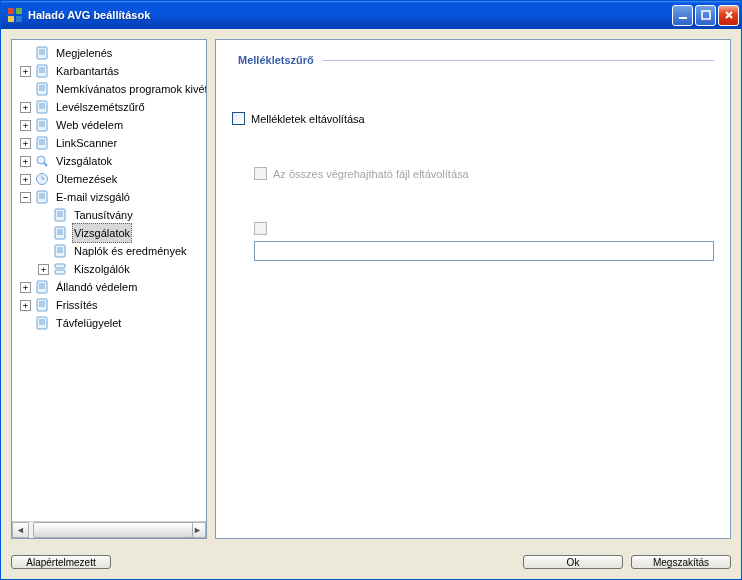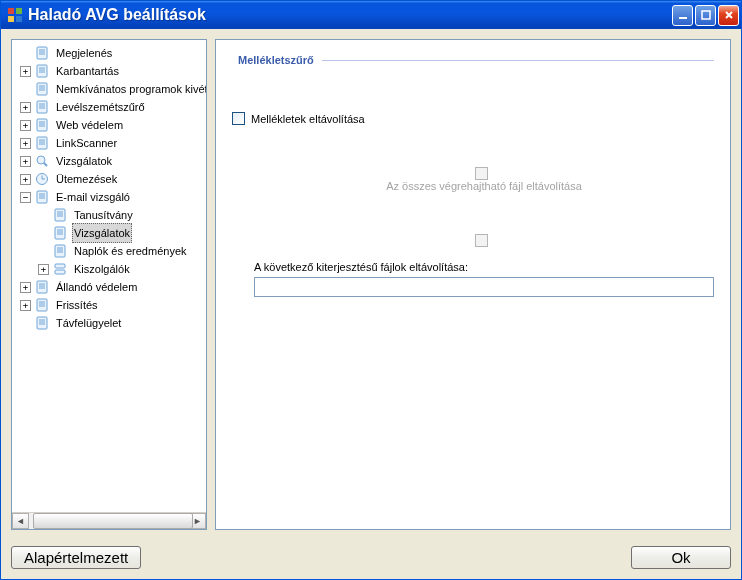--- a/index.html
+++ b/index.html
@@ -28,21 +28,21 @@
     padding: 0 2px 0 6px;
     color: #fff;
   }
   .titlebar .icon {
     width: 16px; height: 16px; margin-right: 5px;
     flex-shrink: 0;
   }
   .titlebar .title {
     flex: 1;
     font-weight: bold;
-    font-size: 16px;
+    font-size: 11px;
     text-shadow: 1px 1px 1px rgba(0,0,0,0.3);
   }
   .win-btns { display: flex; gap: 2px; }
   .win-btn {
     width: 21px; height: 21px;
     border: 1px solid #fff;
     border-radius: 3px;
     display: flex; align-items: center; justify-content: center;
     color: #fff;
     font-weight: bold;
@@ -183,21 +183,21 @@
     margin-right: 6px;
     flex-shrink: 0;
   }
   .chk.disabled {
     border-color: #b5b5b5;
     background: #f3f3f3;
   }
   .chk-label.disabled {
     color: #a4a4a4;
   }
-  .sub-indent { margin-left: 22px; flex-direction: column; }
+  .sub-indent { margin-left: 22px; }
   .static-label {
     margin-top: 8px;
     margin-bottom: 4px;
   }
   .ext-input {
     width: 100%;
     height: 20px;
     border: 1px solid #7f9db9;
     background: #fff;
     padding: 2px 4px;
@@ -206,26 +206,26 @@
   }
   .button-row {
     display: flex;
     padding: 6px 10px 10px 10px;
     gap: 8px;
     background: #ece9d8;
   }
   .spacer { flex: 1; }
   .btn {
     min-width: 100px;
-    height: 23px;
+    height: 14px;
     background: linear-gradient(to bottom, #fff, #eeeeea 45%, #e6e6de);
     border: 1px solid #707070;
     border-radius: 3px;
     font-family: inherit;
-    font-size: 15px;
+    font-size: 10px;
     padding: 0 12px;
     color: #000;
     cursor: default;
   }
   .btn.disabled {
     color: #a0a0a0;
   }
 </style>
 </head>
 <body>
@@ -510,26 +510,26 @@
 
       <div class="chk-row sub-indent">
         <span class="chk disabled"></span>
         <span class="chk-label disabled">Az összes végrehajtható fájl eltávolítása</span>
       </div>
 
       <div class="chk-row sub-indent">
         <span class="chk disabled"></span>
       </div>
 
-      <div class="static-label sub-indent">A következő kiterjesztésű fájlok eltávolítása:</div>
       <div class="sub-indent">
         <input class="ext-input" type="text" value="" style="">
       </div>
     </div>
   </div>
 
   <div class="button-row">
     <button class="btn">Alapértelmezett</button>
     <span class="spacer"></span>
     <button class="btn">Ok</button>
+    <button class="btn">Megszakítás</button>
   </div>
 
 </div>
 
 </body></html>

